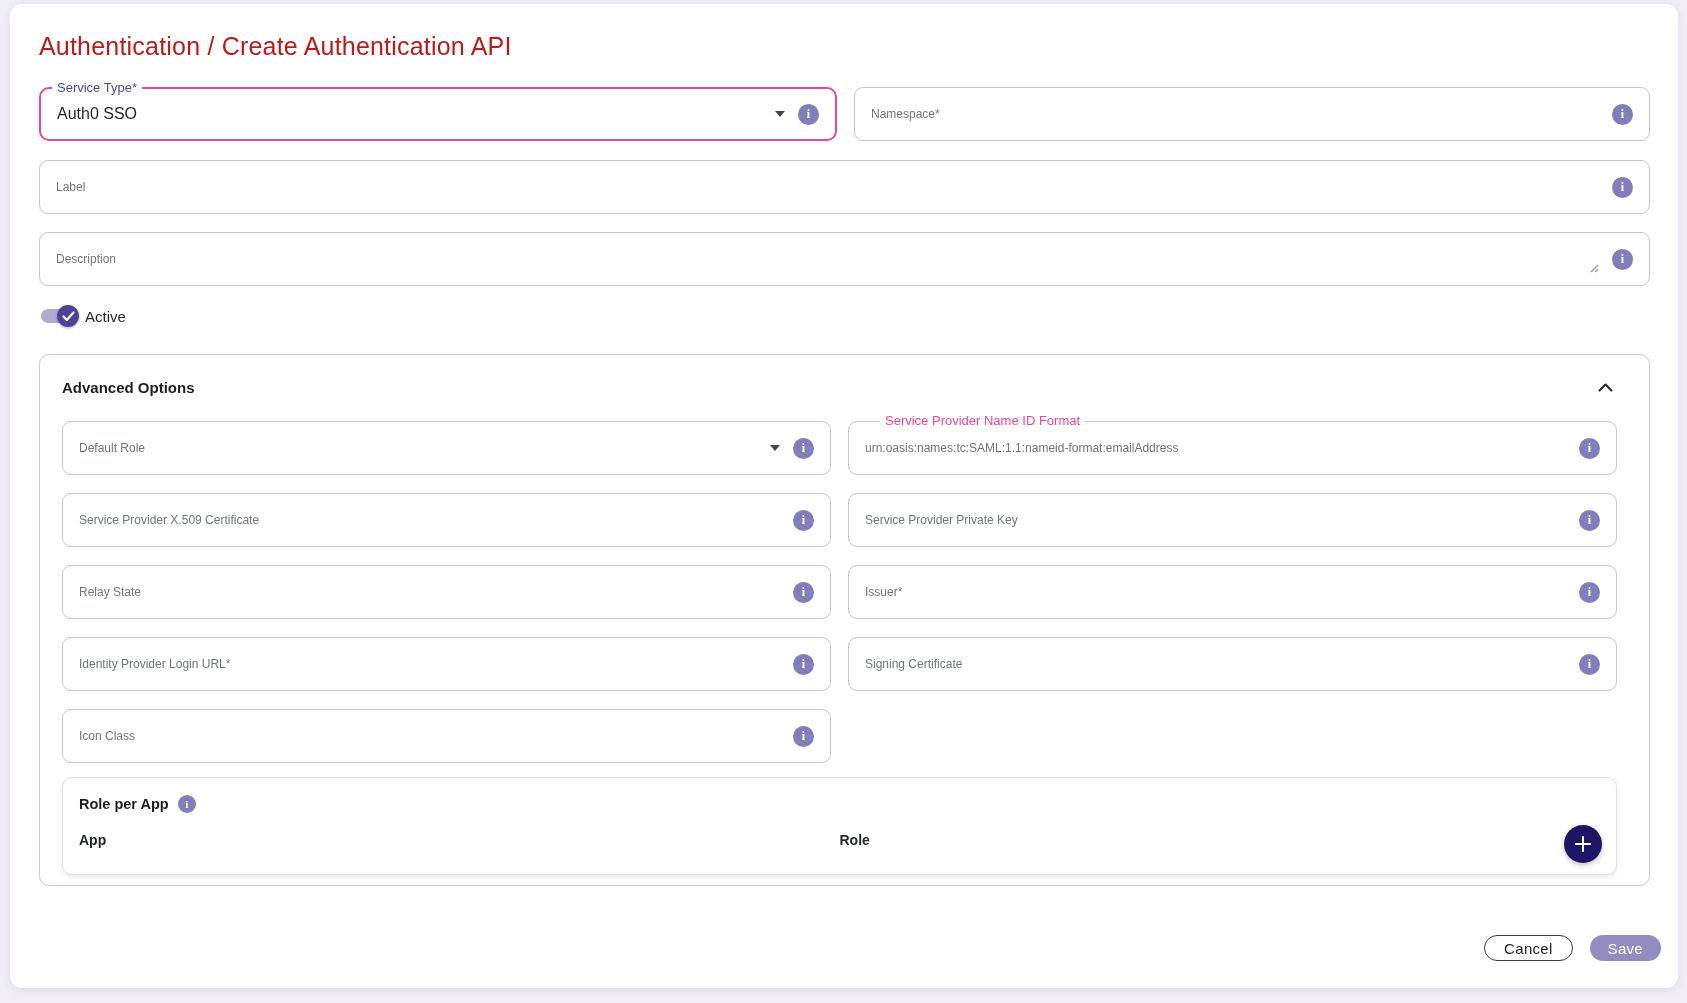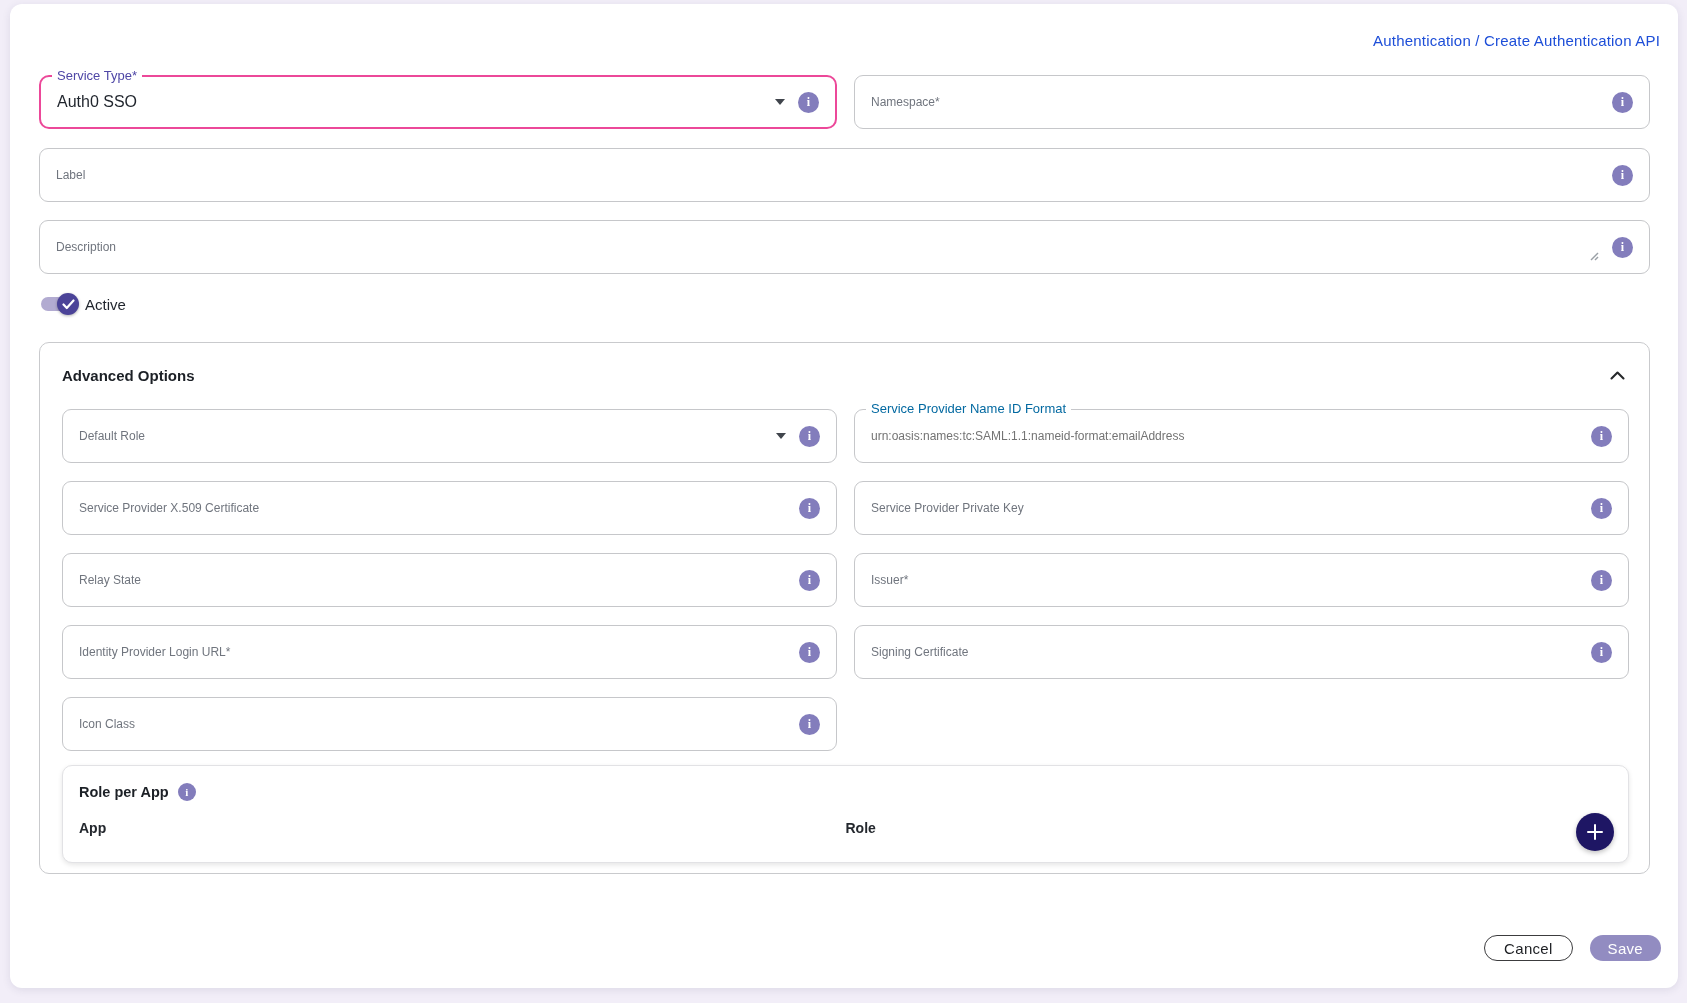--- a/index.html
+++ b/index.html
@@ -10,42 +10,42 @@
     color:#22262c;
     overflow:hidden;
   }
   .card {
     position:absolute; left:10px; top:4px; width:1668px; height:984px;
     background:#ffffff; border-radius:12px;
     box-shadow:0 2px 8px rgba(40,35,80,0.10);
     padding:28px 18px 0 18px;
   }
   .page-title {
-    font-size:15px; font-weight:500; color:#1d4ed8;
-    padding-left:11px; letter-spacing:0.2px;text-align:right;
+    font-size:25px; font-weight:500; color:#b91c1c;
+    padding-left:11px; letter-spacing:0.2px;
   }
   .form-area { padding:0 10px 0 11px; }
   .row { display:flex; gap:17px; }
   .mt-row1 { margin-top:26px; }
   .mt-19 { margin-top:19px; }
   .mt-18 { margin-top:18px; }
 
   
   .field {
     position:relative; height:54px; border:1px solid #c6c7ca; border-radius:9px;
     display:flex; align-items:center; padding:0 16px; background:#fff;
   }
   .field.full { flex:1; }
   .field.focused { border:2px solid #ec4899; border-radius:10px; }
   .float-label {
     position:absolute; top:-9px; left:11px; background:#fff; padding:0 5px;
     font-size:13px; line-height:16px; white-space:nowrap;
   }
   .float-label.accent { color:#4f47a6; }
-  .float-label.muted { color:#0369a1; }
+  .float-label.muted { color:#ec4899;margin-left:20px; }
   .field .value-text { font-size:16px; color:#1f242c; }
   .field input, .field textarea {
     flex:1; border:none; outline:none; font:inherit; font-size:12px;
     color:#737373; background:transparent; resize:none; height:20px; line-height:20px;
   }
   .field input::placeholder, .field textarea::placeholder { color:#70757e; opacity:1; }
   .spacer { flex:1; }
   .right-icons { display:flex; align-items:center; gap:13px; margin-left:10px; }
   .caret-down {
     width:0; height:0; border-left:5px solid transparent; border-right:5px solid transparent;
@@ -66,21 +66,21 @@
   .switch .thumb {
     position:absolute; right:-4px; top:-4px; width:22px; height:22px; border-radius:50%;
     background:#4b4398; box-shadow:0 1px 3px rgba(0,0,0,0.3);
     display:flex; align-items:center; justify-content:center;
   }
   .toggle-label { margin-left:10px; font-size:15px; color:#1f242c; }
 
   
   .adv-panel {
     margin-top:25px; border:1px solid #c9cacd; border-radius:10px;
-    padding:20px 20px 10px 22px; position:relative;
+    padding:20px 32px 10px 22px; position:relative;
   }
   .adv-header { display:flex; align-items:center; justify-content:space-between; height:24px; }
   .adv-title { font-size:15px; font-weight:700; color:#1c2026; }
   .collapse-btn { width:24px; height:24px; display:flex; align-items:center; justify-content:center; cursor:pointer; background:none; border:none; }
   .adv-grid {
     margin-top:22px; display:grid; grid-template-columns:1fr 1fr; column-gap:17px; row-gap:18px;
   }
 
   
   .role-panel {

